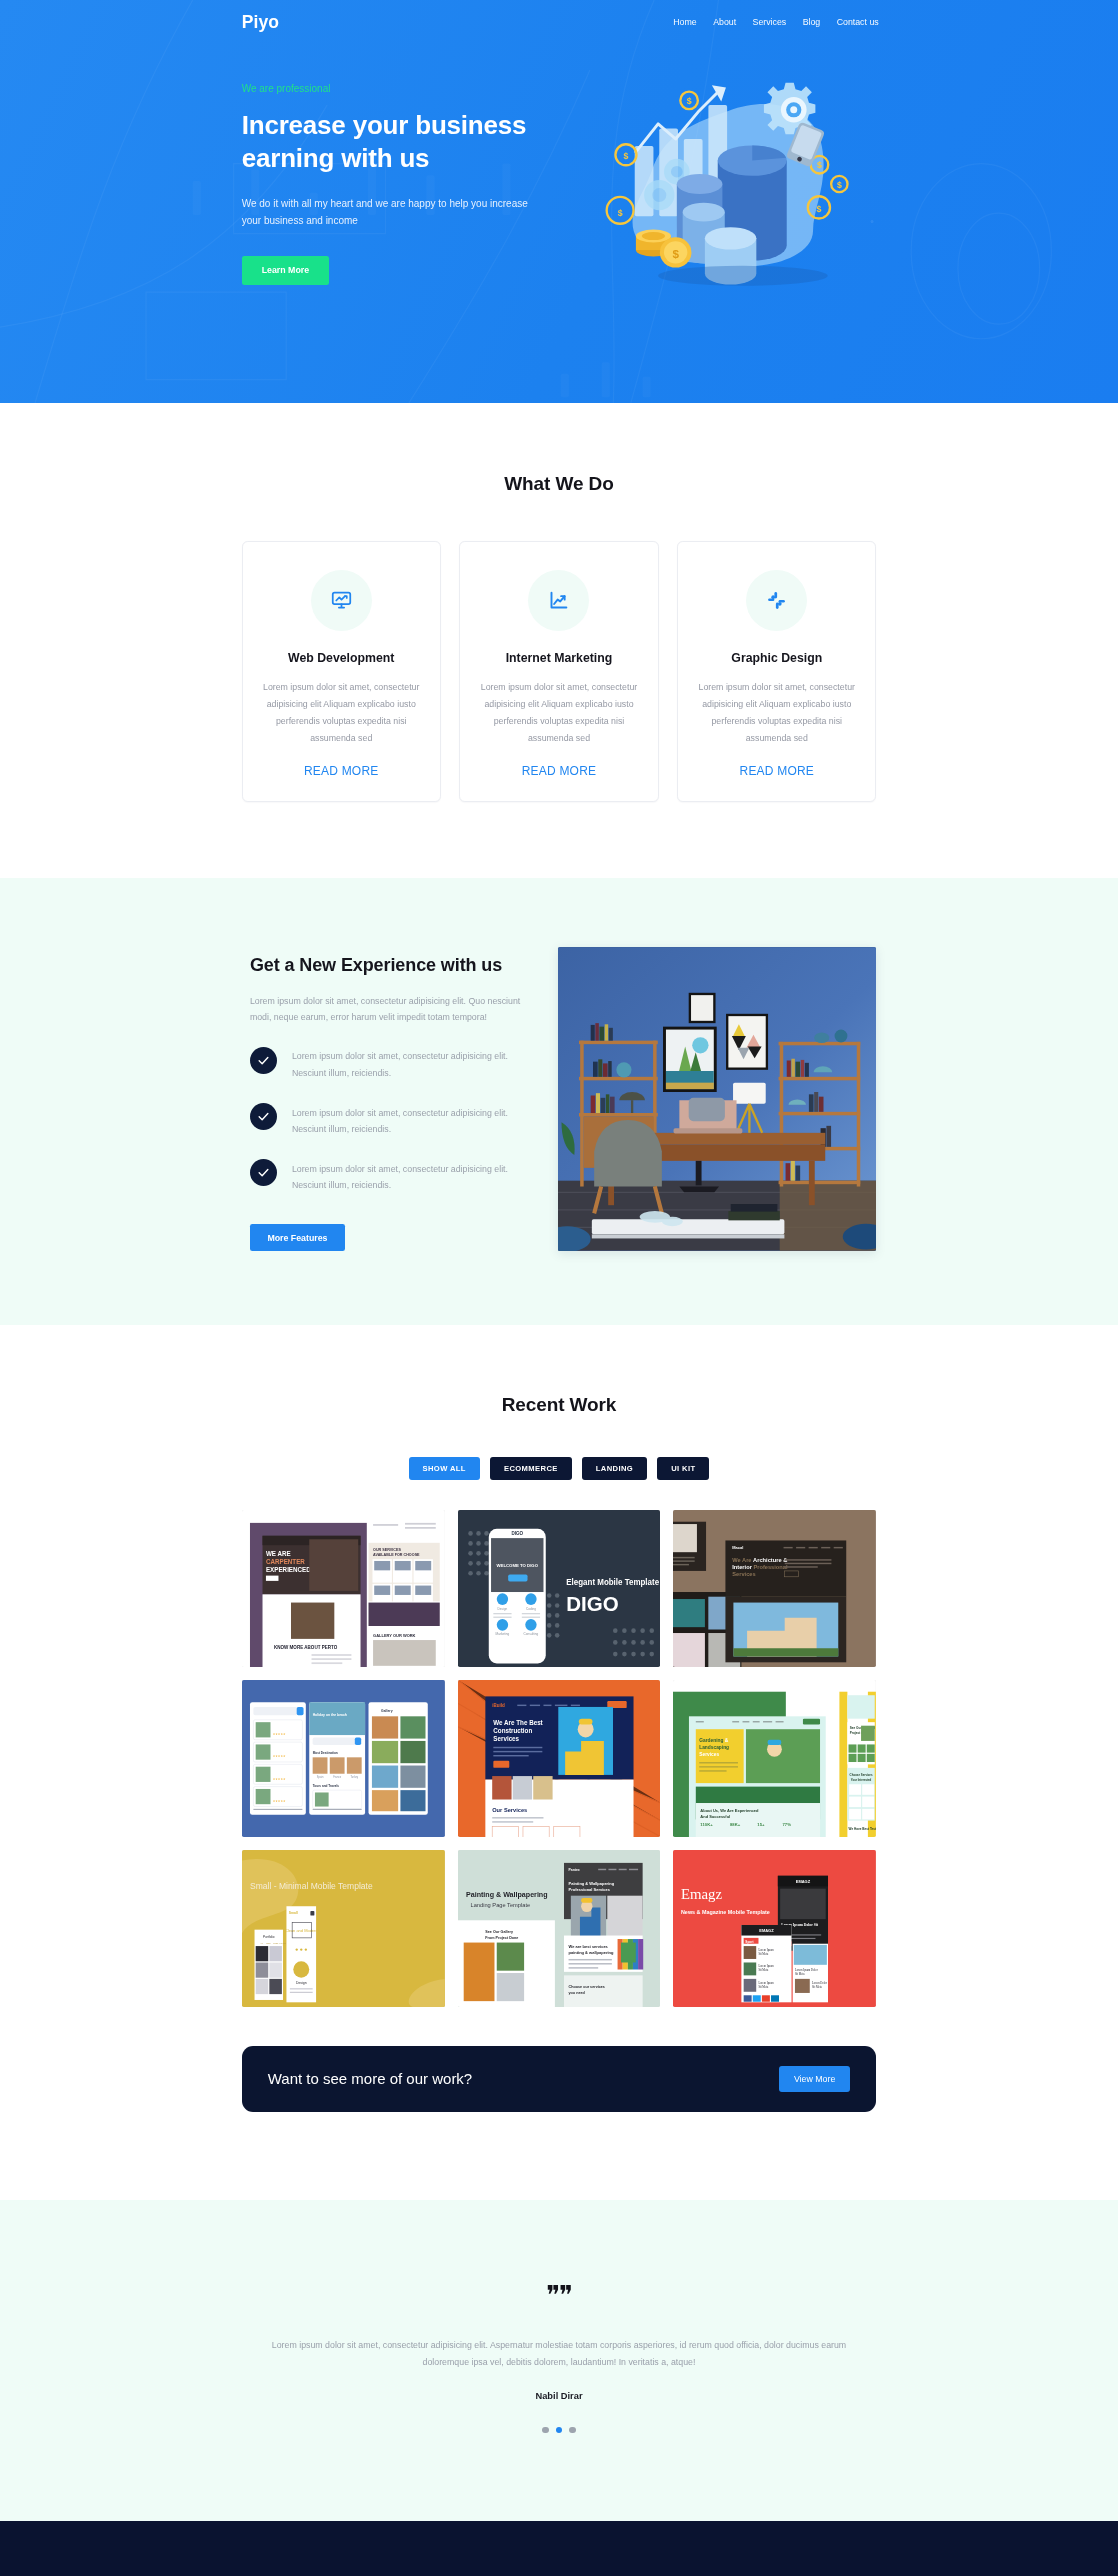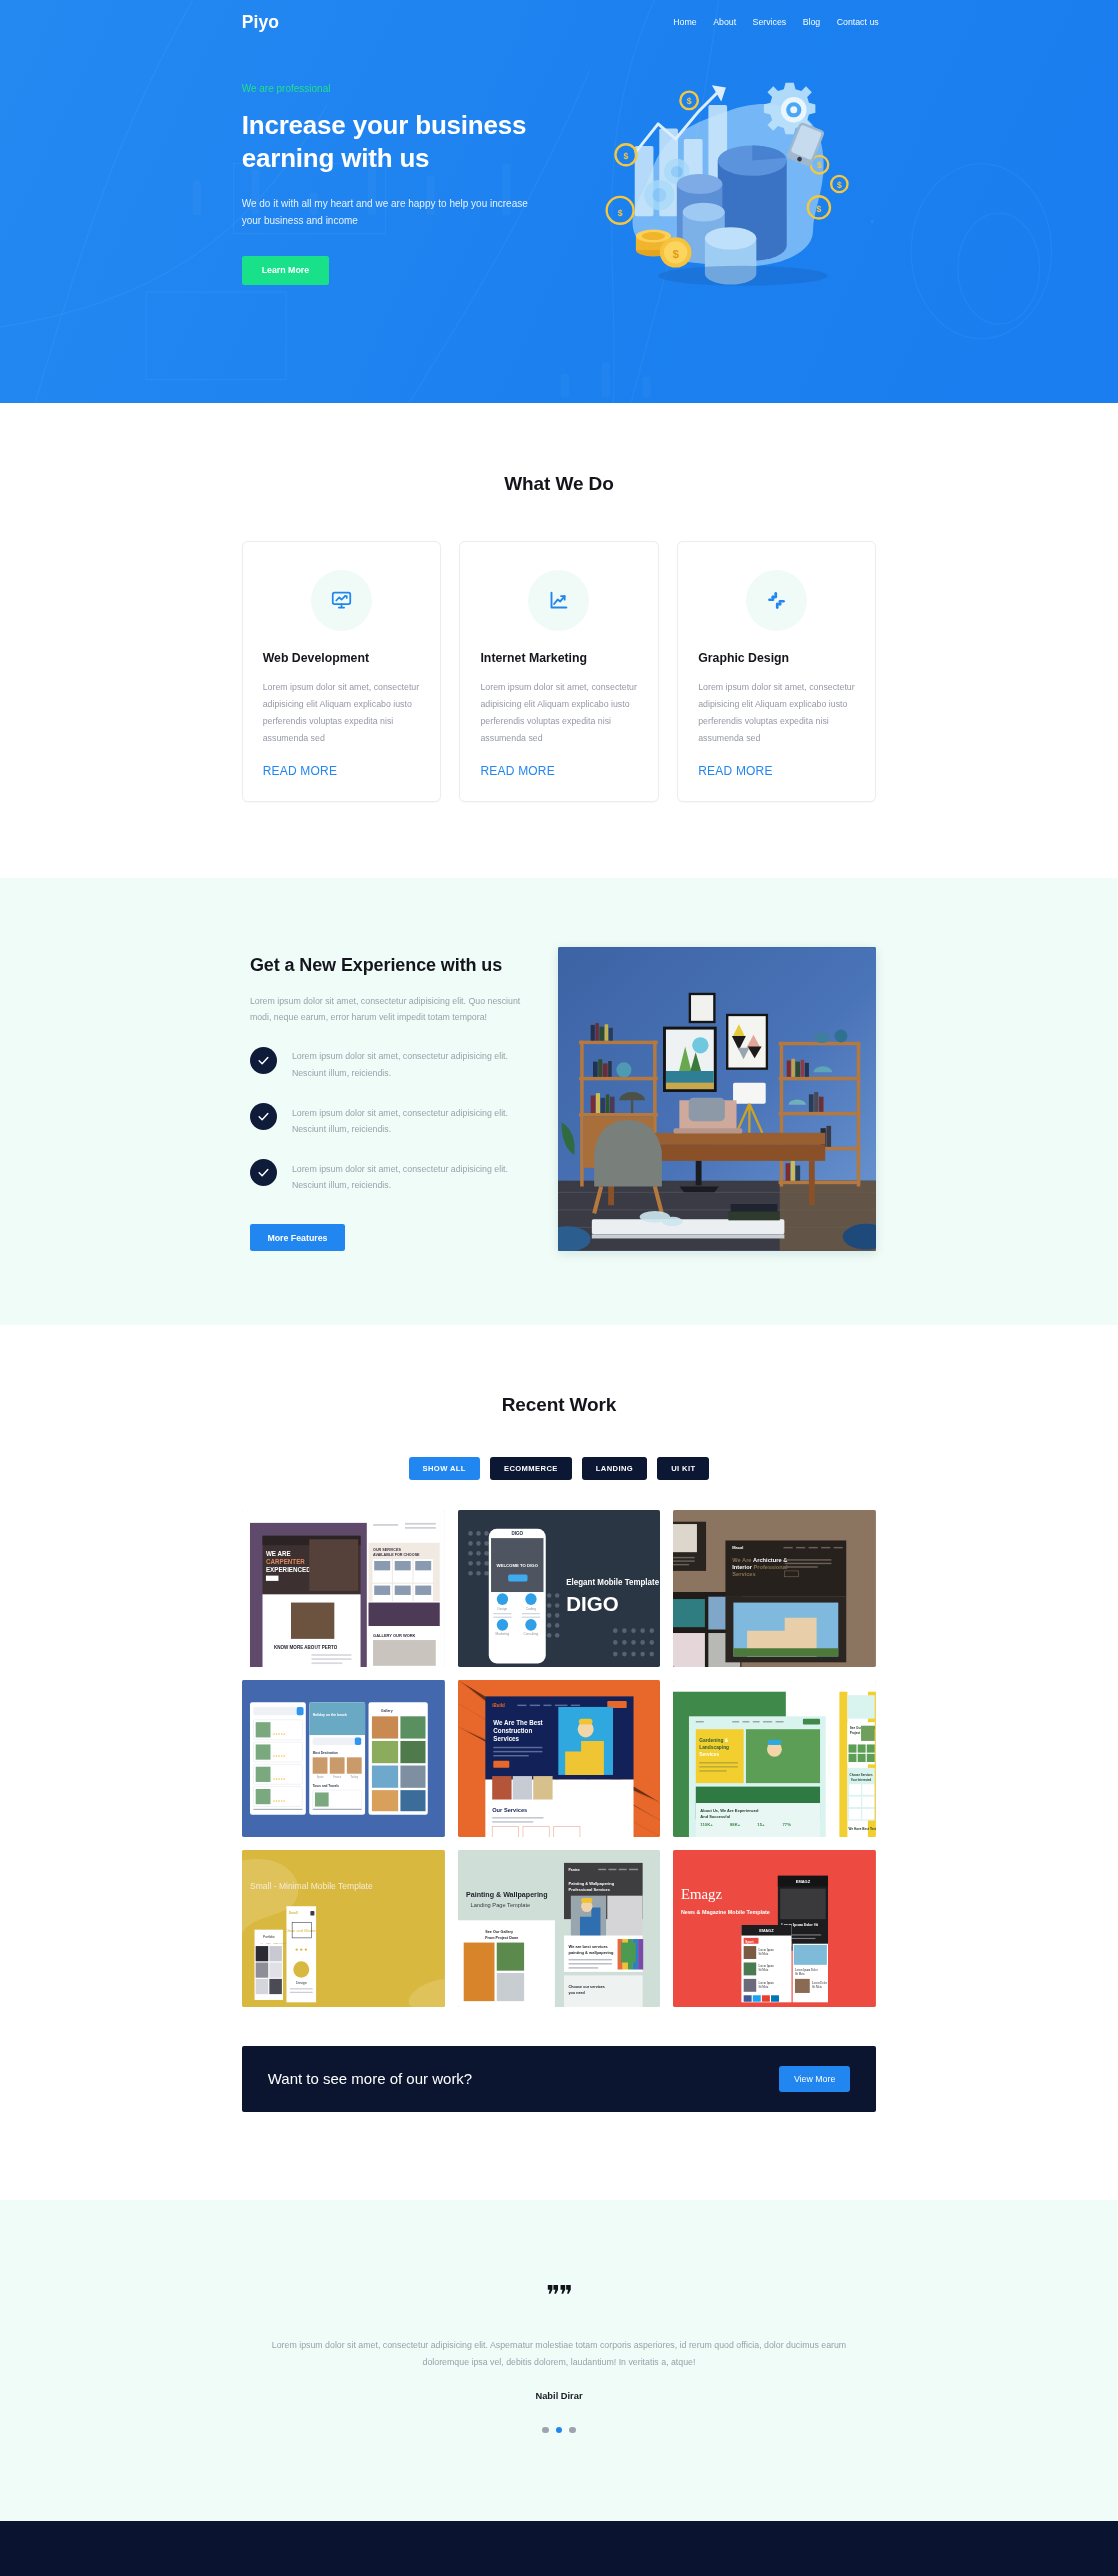--- a/index.html
+++ b/index.html
@@ -67,21 +67,21 @@
   .wrap{max-width:651px;margin:0 auto;padding:0 8.2px;}
   .sec-title{
     text-align:center;font-size:19px;font-weight:700;color:#14141b;letter-spacing:-0.1px;
   }
 
   
   .whatwedo{background:#fff;padding:70px 0 76px;}
   .cards{display:flex;gap:18.7px;margin-top:46px;}
   .card{
     flex:1;background:#fff;border:0.6px solid #ebedf2;border-radius:5.8px;
-    padding:28px 20px 23.4px;text-align:left;
+    padding:28px 20px 23.4px;text-align:center;
     box-shadow:0 0.6px 1.2px rgba(20,30,60,.03);
   }
   .card-icon-wrap{
     width:61px;height:61px;margin:0 auto 20px;
     background:#f0fbf7;border-radius:50%;
     display:flex;align-items:center;justify-content:center;
   }
   .card-title{font-size:12.3px;font-weight:700;color:#15151d;margin-bottom:14px;}
   .card-text{font-size:8.8px;line-height:1.95;color:#9599a4;font-weight:300;margin-bottom:16.4px;}
   .card-link{
@@ -120,21 +120,21 @@
   }
   .filter.active{background:#2186f0;}
   .grid{
     display:grid;grid-template-columns:repeat(3,1fr);gap:13px;margin-top:30px;
   }
   .thumb{
     height:157px;border-radius:1.8px;overflow:hidden;position:relative;background:#ddd;
     cursor:pointer;
   }
   .cta-bar{
-    margin-top:39px;background:#0b1530;border-radius:2px;
+    margin-top:39px;background:#0b1530;border-radius:11px;
     display:flex;align-items:center;justify-content:space-between;
     padding:20px 26px;
   }
   .cta-text{color:#fff;font-size:15px;font-weight:400;}
   .btn-view{
     background:#2186f0;color:#fff;border:none;border-radius:2.9px;
     padding:7.6px 15px;font-size:8.8px;cursor:pointer;font-family:inherit;
   }
 
   

